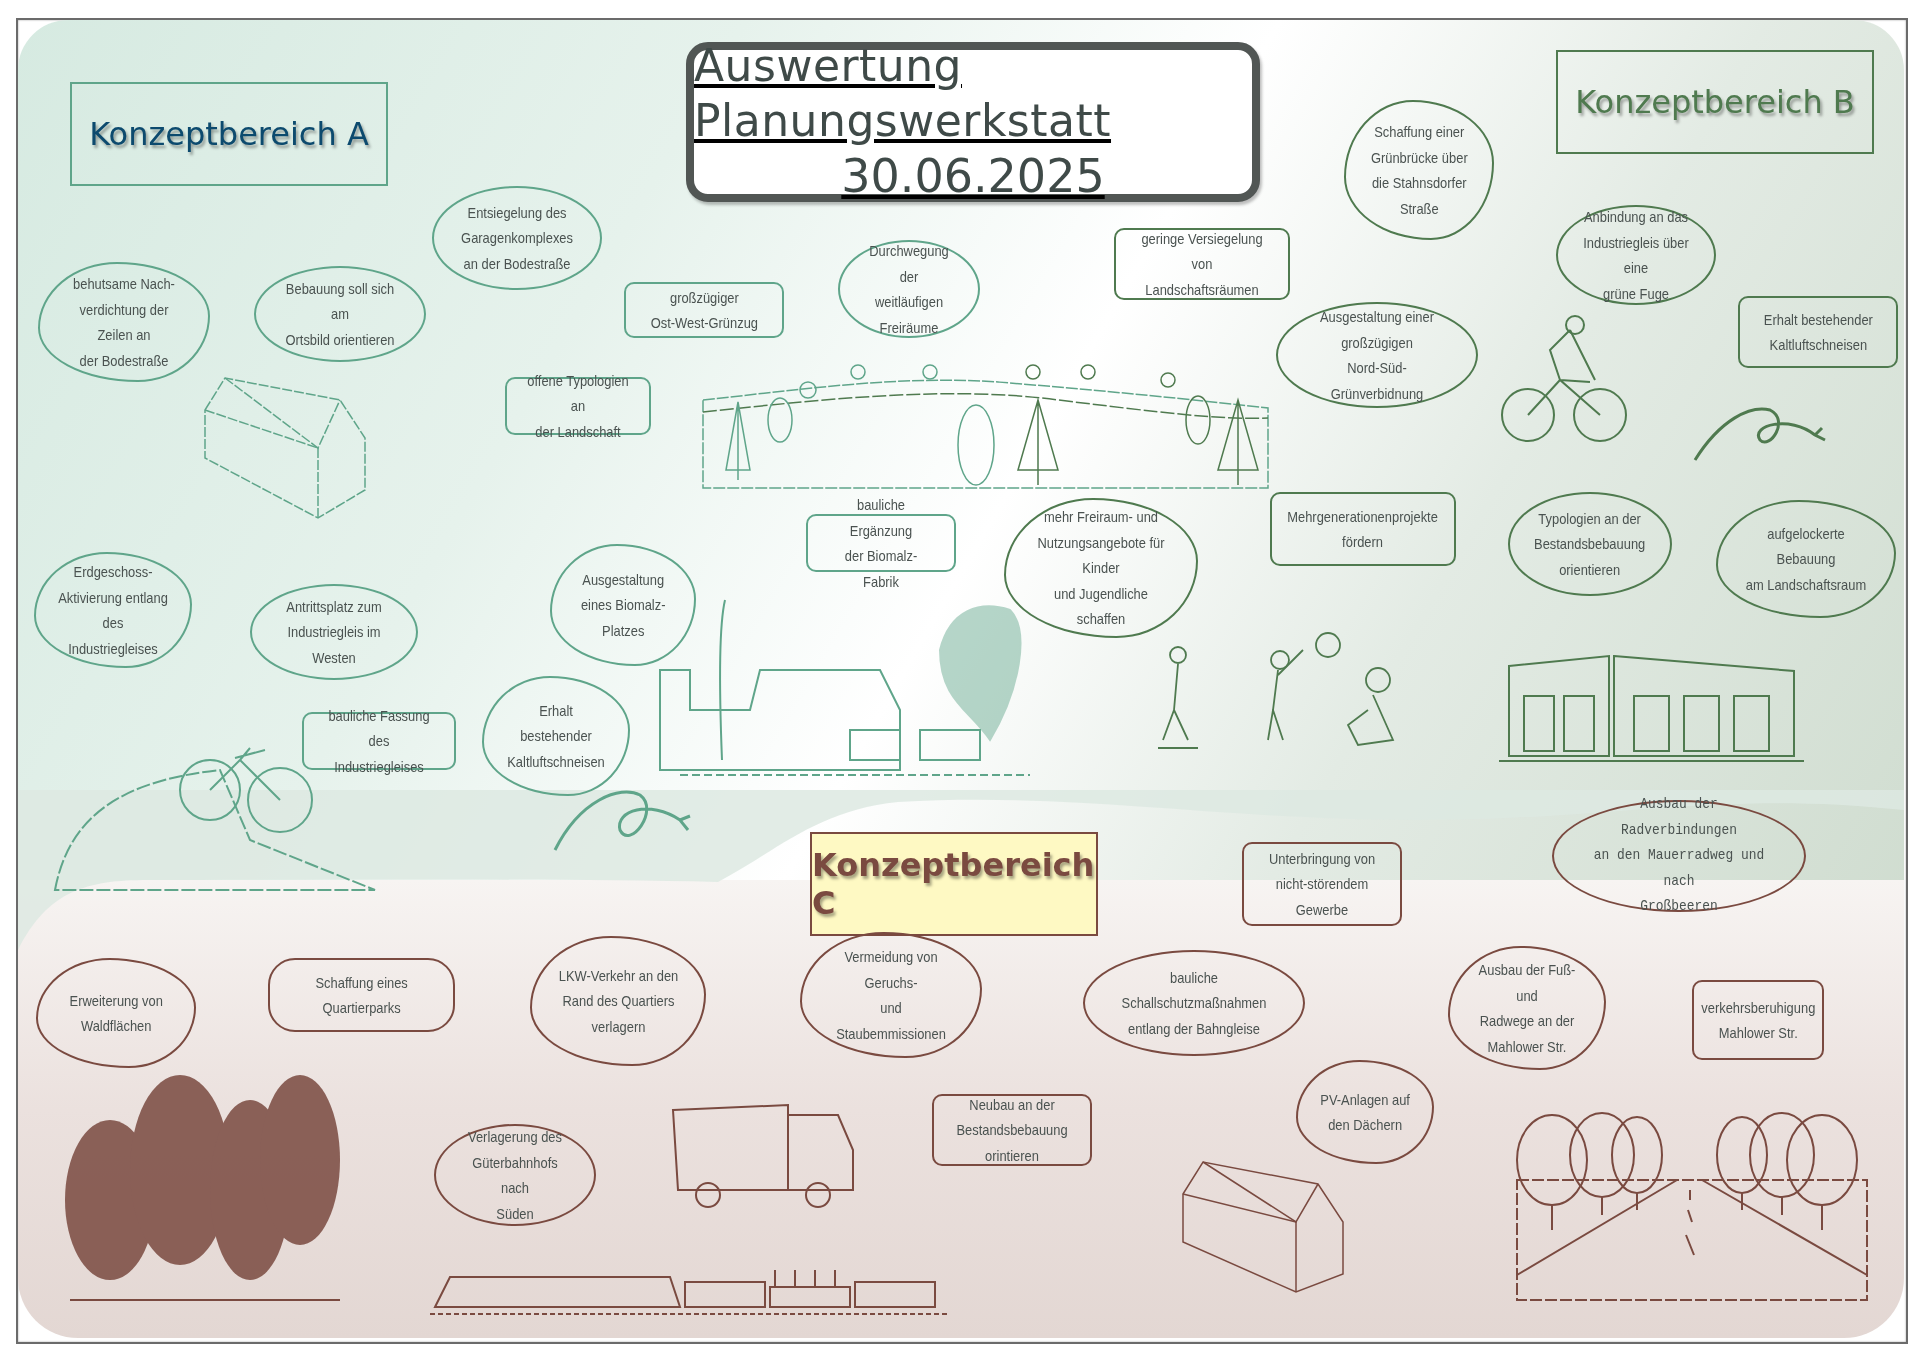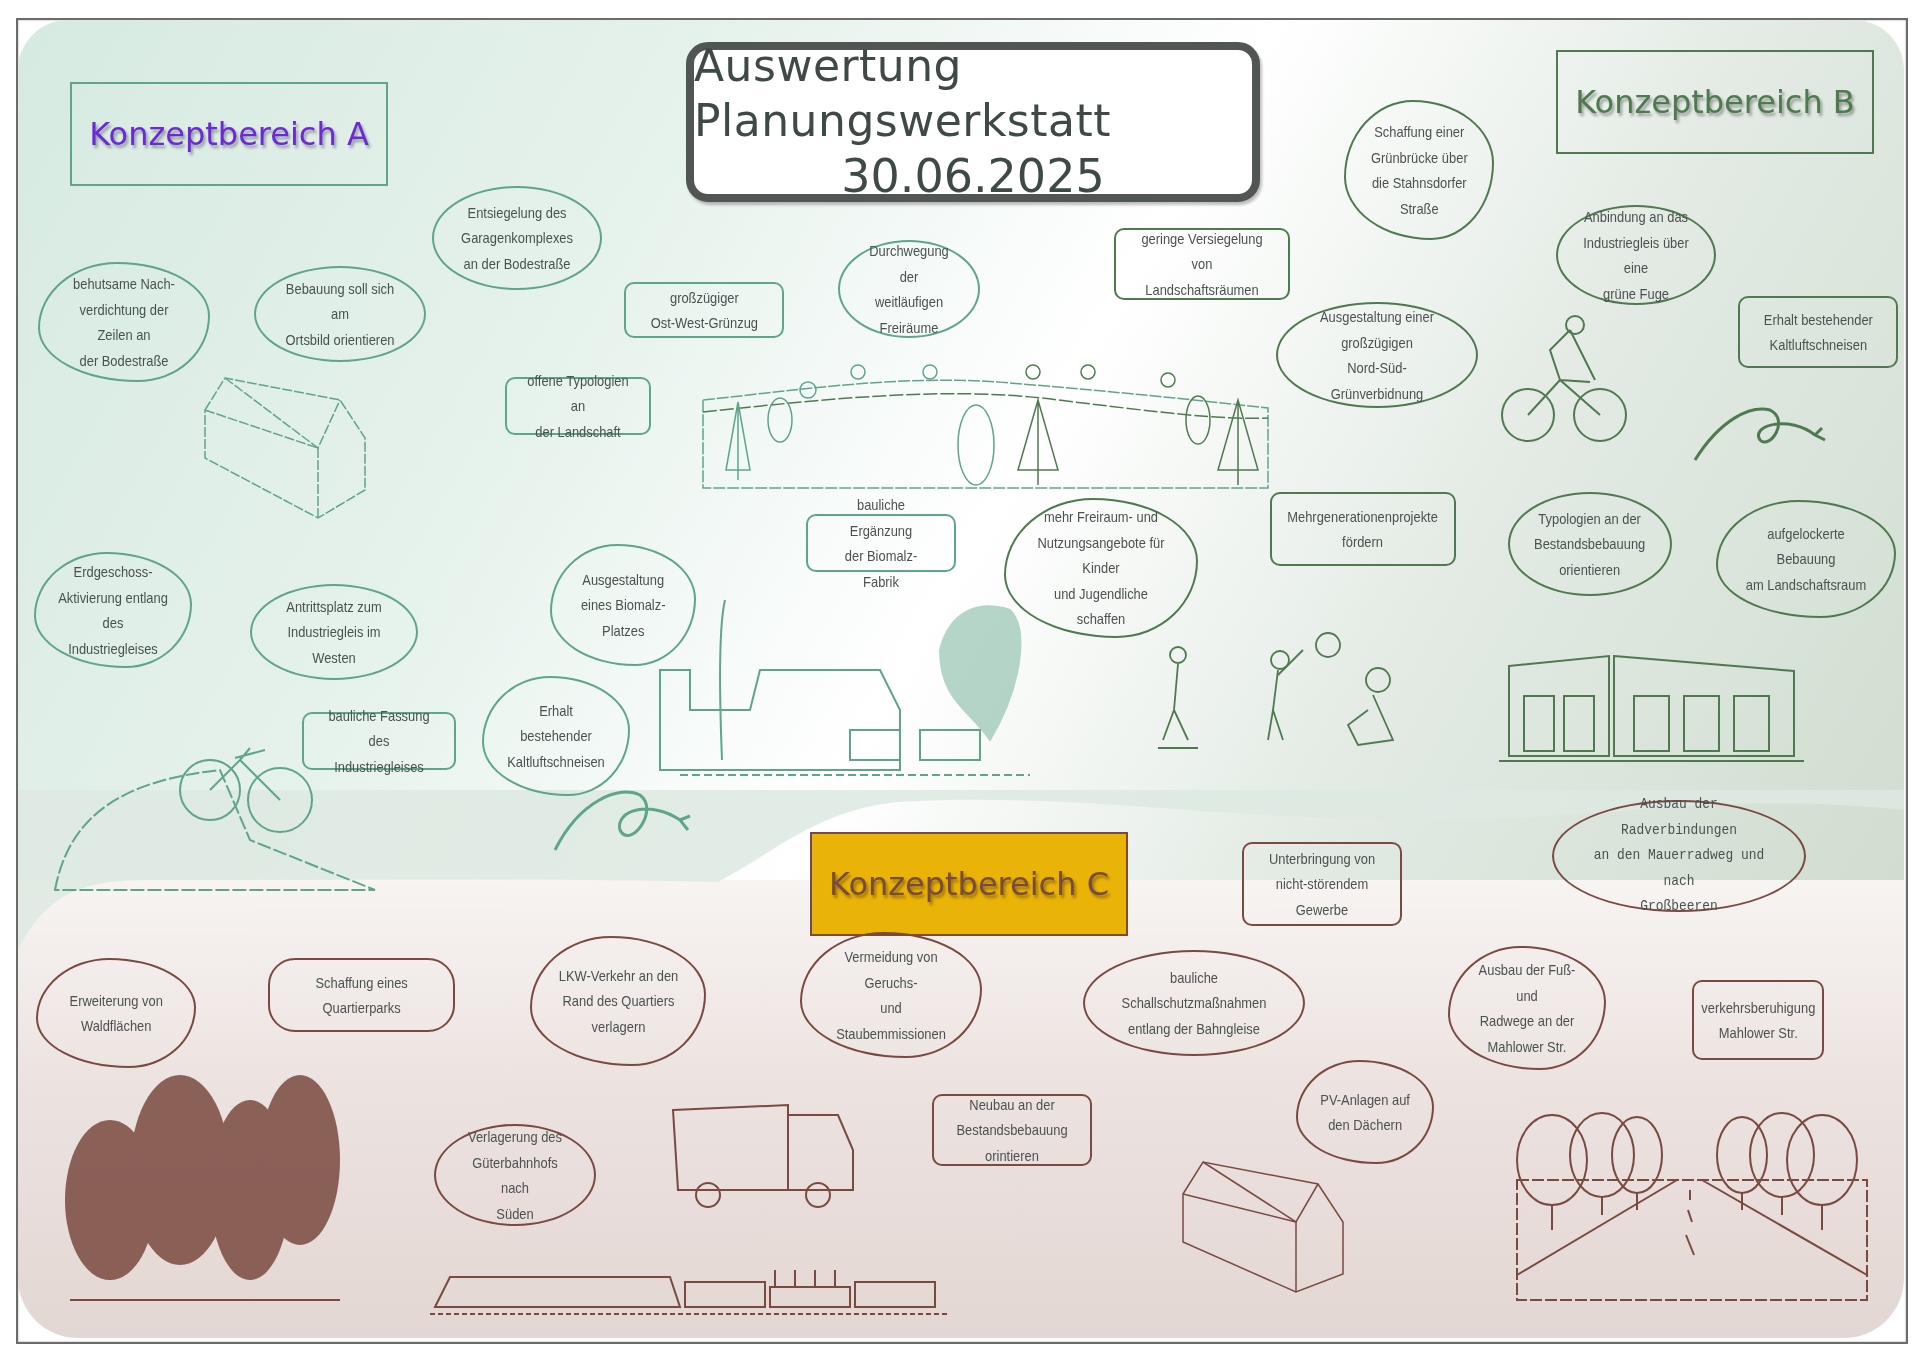--- a/index.html
+++ b/index.html
@@ -3,28 +3,28 @@
 <meta charset="utf-8">
 <style>
   html,body{margin:0;padding:0;}
   body{width:1920px;height:1358px;position:relative;overflow:hidden;background:#ffffff;font-family:"DejaVu Sans",sans-serif;}
   .frame{position:absolute;left:16px;top:18px;width:1888px;height:1322px;border:2px solid #6b6b6b;background:#fff;box-shadow:0 0 2px #999 inset;}
   .bgA{position:absolute;left:18px;top:20px;width:1886px;height:940px;border-radius:50px 50px 0 0;
        background:linear-gradient(120deg,#d6eae1 0%,#e6f2ec 30%,#ffffff 52%,#e3ebe4 72%,#cfdccf 100%);}
   .bgC{position:absolute;left:18px;top:880px;width:1886px;height:458px;border-radius:0 0 60px 60px;
        background:linear-gradient(180deg,#f7f4f2 0%,#ebe1de 50%,#e3d7d3 100%);}
   .wave{position:absolute;left:18px;top:790px;width:1886px;height:200px;}
-  .title-box{position:absolute;left:686px;top:42px;width:574px;height:160px;border:8px solid #515654;border-radius:22px;background:#fff;box-sizing:border-box;box-shadow:2px 3px 3px rgba(0,0,0,.25);display:flex;flex-direction:column;align-items:center;justify-content:center;}
+  .title-box{position:absolute;left:686px;top:42px;width:574px;height:160px;border:8px solid #515654;border-radius:22px;background:#fff;box-sizing:border-box;box-shadow:2px 3px 3px rgba(0,0,0,.25);display:flex;flex-direction:column;align-items:center;justify-content:center;text-decoration:underline;}
   .title-box .t1{font-family:"DejaVu Sans",sans-serif;font-size:44px;color:#3f4a48;letter-spacing:0.5px;line-height:1.25;}
   .title-box .t2{font-family:"DejaVu Sans",sans-serif;font-size:46px;color:#3f4a48;line-height:1.25;}
   .kbox{position:absolute;box-sizing:border-box;display:flex;align-items:center;justify-content:center;font-size:32px;text-shadow:2px 3px 3px rgba(0,0,0,.35);}
   .kbox .shadow{position:absolute;left:12px;top:16px;right:-12px;bottom:-16px;border:2px solid;z-index:-1;}
-  .kbox-A{left:70px;top:82px;width:318px;height:104px;border:2px solid #5fa58a;color:#6d28d9;}
+  .kbox-A{left:70px;top:82px;width:318px;height:104px;border:2px solid #5fa58a;color:#0c4a6e;}
   .kbox-B{left:1556px;top:50px;width:318px;height:104px;border:2px solid #4f7a4f;color:#4f7a4f;}
-  .kbox-C{left:810px;top:832px;width:318px;height:104px;border:2px solid #7a4a40;color:#7a4a40;background:#eab308;}
+  .kbox-C{left:810px;top:832px;width:288px;height:104px;border:2px solid #7a4a40;color:#7a4a40;background:#fef9c3;font-weight:bold;}
   .kbox-A .shadow{border-color:#5fa58a;}
   .kbox-B .shadow{border-color:#4f7a4f;}
   .kbox-C .shadow{border-color:#7a4a40;background:#fff;}
   .bubble{position:absolute;box-sizing:border-box;display:flex;align-items:center;justify-content:center;text-align:center;font-family:"Liberation Sans Narrow","Liberation Sans",sans-serif;font-size:15px;line-height:1.7;color:#4a5250;padding:8px 12px;background:rgba(255,255,255,0.0);}
   .bubble span{display:block;transform:scaleX(0.86);white-space:pre-line;}
   .rect{border:2px solid;border-radius:10px;}
   .oval{border:2px solid;border-radius:50%;}
   .cloud{border:2px solid;border-radius:46% 54% 42% 58% / 55% 45% 55% 45%;}
   .gA{border-color:#5fa58a;}
   .gB{border-color:#4f7a4f;}

